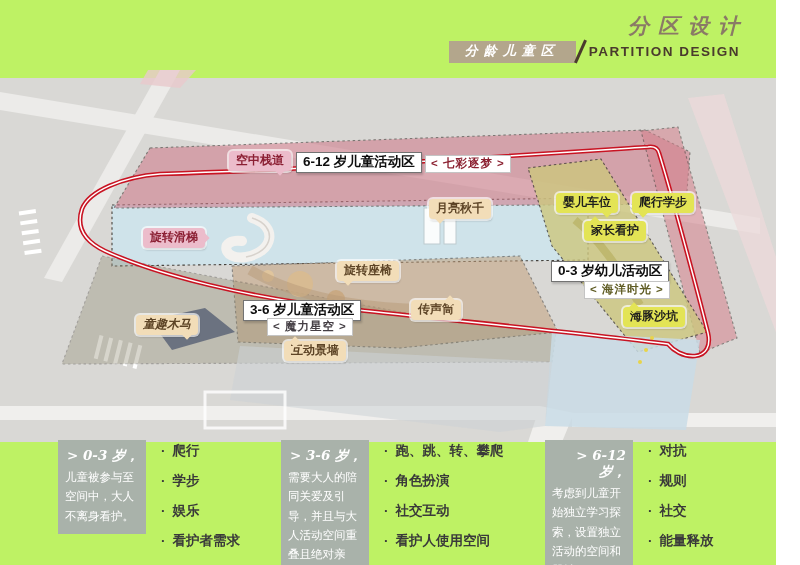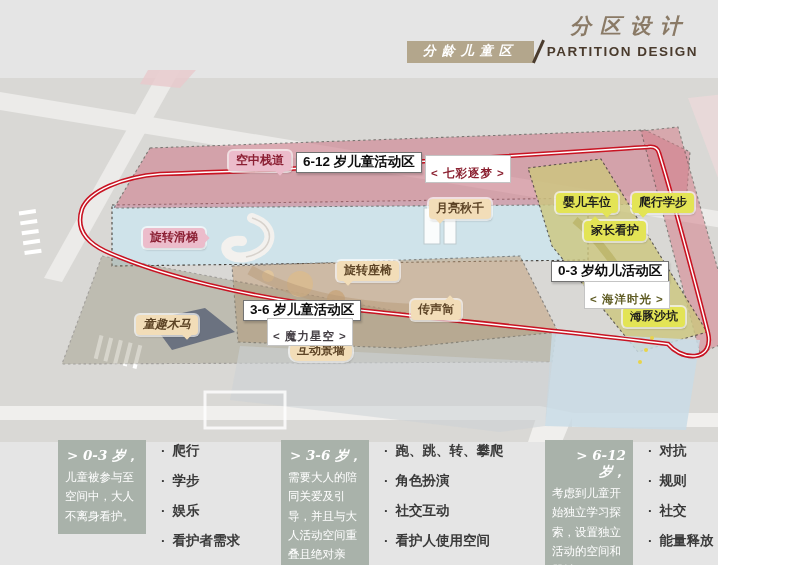--- a/index.html
+++ b/index.html
@@ -1,22 +1,22 @@
 <!DOCTYPE html>
 <html><head>
 <meta charset="utf-8">
 <style>
   html,body{margin:0;padding:0;background:#ffffff;}
-  .page{position:relative;width:718px;height:565px;background:#e5e5e5;overflow:hidden;
+  .page{position:relative;width:776px;height:565px;background:#bef264;overflow:hidden;
         font-family:"Liberation Sans","DejaVu Sans",sans-serif;}
 
   
   .header-title{position:absolute;top:12px;right:28px;font-family:"DejaVu Serif",serif;
     font-style:italic;font-weight:bold;font-size:21px;letter-spacing:9px;color:var(--header_brown);}
-  .header-sub{position:absolute;top:39px;right:20px;display:flex;align-items:center;justify-content:center;}
+  .header-sub{position:absolute;top:39px;right:36px;display:flex;align-items:center;justify-content:center;}
   .header-tag{background:var(--tag_bg);color:#fff;font-style:italic;font-weight:bold;font-size:13px;
     letter-spacing:6px;padding:1px 16px 3px;font-family:"DejaVu Serif",serif;}
   .header-slash{width:3px;height:25px;background:var(--header_dark);transform:rotate(24deg);
     margin:0 7px 0 3px;flex:none;}
   .header-subtitle{color:var(--header_dark);font-weight:bold;font-size:13.5px;letter-spacing:1.5px;}
 
   
   .map{position:absolute;left:0;top:70px;width:800px;height:372px;}
   .map svg{position:absolute;left:0;top:0;}
   .zone-poly{stroke:#3f3a35;stroke-width:1.1;stroke-dasharray:2.5 2.7;}
@@ -28,21 +28,21 @@
   .bubble::after{content:"";position:absolute;width:8px;height:8px;background:inherit;transform:rotate(45deg);}
   .pink{background:var(--label_pink);color:var(--label_pink_text);}
   .tan{background:var(--label_tan);color:var(--label_tan_text);}
   .yellow{background:var(--label_yellow);color:#1d1d1d;text-align:center;}
   .t-br::after{right:7px;bottom:-3px;} .t-bl::after{left:7px;bottom:-3px;}
   .t-tl::after{left:7px;top:-3px;}   .t-tr::after{right:7px;top:-3px;}
   .t-r::after{right:-3px;top:50%;margin-top:-4px;}
 
   .ztitle{position:absolute;background:#fff;border:1px solid #737373;padding:0 6px 1px;font-weight:bold;
     font-size:13.5px;color:#0d0d0d;white-space:nowrap;box-shadow:1px 2px 2px rgba(0,0,0,.18);}
-  .zsub{position:absolute;background:#fff;border:1px solid #c4c4c4;padding:10px 5px 1px;font-weight:bold;
+  .zsub{position:absolute;background:#fff;border:1px solid #c4c4c4;padding:0 5px 1px;font-weight:bold;
     font-size:11.5px;white-space:nowrap;letter-spacing:1px;}
   .sub-red{color:#8b2030;} .sub-olive{color:#5f5c24;} .sub-dark{color:#443e44;}
 
   
   .note{position:absolute;top:440px;display:flex;gap:15px;align-items:flex-start;}
   .note1{left:58px;} .note2{left:281px;} .note3{left:545px;}
   .note-box{width:88px;background:var(--note_box);color:#fff;padding:7px 7px 9px;box-sizing:border-box;}
   .note-age{display:block;text-align:right;font-weight:bold;font-style:italic;font-size:13.5px;
     margin-bottom:2px;font-family:"DejaVu Serif",serif;}
   .note-desc{font-size:11.5px;line-height:1.5;text-align:justify;}
@@ -134,21 +134,21 @@
       </g>
     </svg>
   </div>
 
   <div class="bubble pink t-br" style="left:229px;top:151px;">空中栈道</div>
   <div class="bubble pink t-r" style="left:143px;top:228px;">旋转滑梯</div>
   <div class="bubble tan t-bl" style="left:429px;top:199px;">月亮秋千</div>
   <div class="bubble tan t-bl" style="left:337px;top:261px;">旋转座椅</div>
   <div class="bubble tan t-tr" style="left:411px;top:300px;">传声筒</div>
   <div class="bubble tan t-br" style="left:136px;top:315px;font-style:italic;">童趣木马</div>
-  <div class="bubble tan t-tl" style="left:290px;top:341px;border-radius:8px;">互动景墙</div>
+  <div class="bubble tan t-tl" style="left:284px;top:341px;">互动景墙</div>
   <div class="bubble yellow t-br" style="left:556px;top:193px;">婴儿车位</div>
   <div class="bubble yellow t-bl" style="left:632px;top:193px;">爬行学步</div>
   <div class="bubble yellow t-tl" style="left:584px;top:221px;">家长看护</div>
   <div class="bubble yellow t-tl" style="left:623px;top:307px;">海豚沙坑</div>
 
   <div class="ztitle" style="left:296px;top:152px;">6-12 岁儿童活动区</div>
   <div class="zsub sub-red" style="left:425px;top:155px;">&lt; 七彩逐梦 &gt;</div>
   <div class="ztitle" style="left:551px;top:261px;">0-3 岁幼儿活动区</div>
   <div class="zsub sub-olive" style="left:584px;top:281px;">&lt; 海洋时光 &gt;</div>
   <div class="ztitle" style="left:243px;top:300px;">3-6 岁儿童活动区</div>

